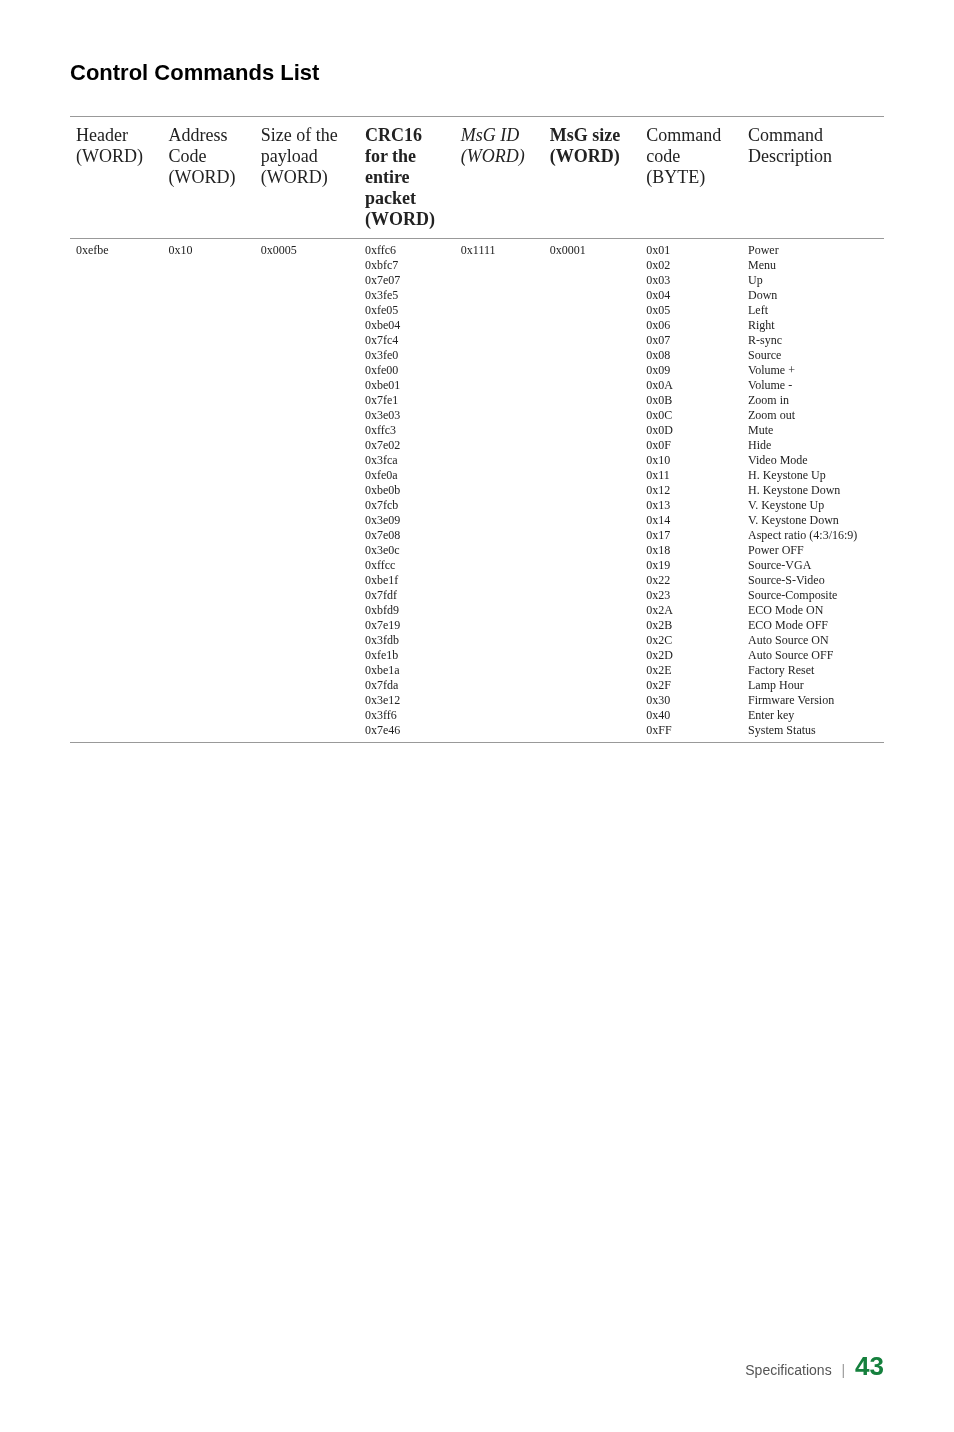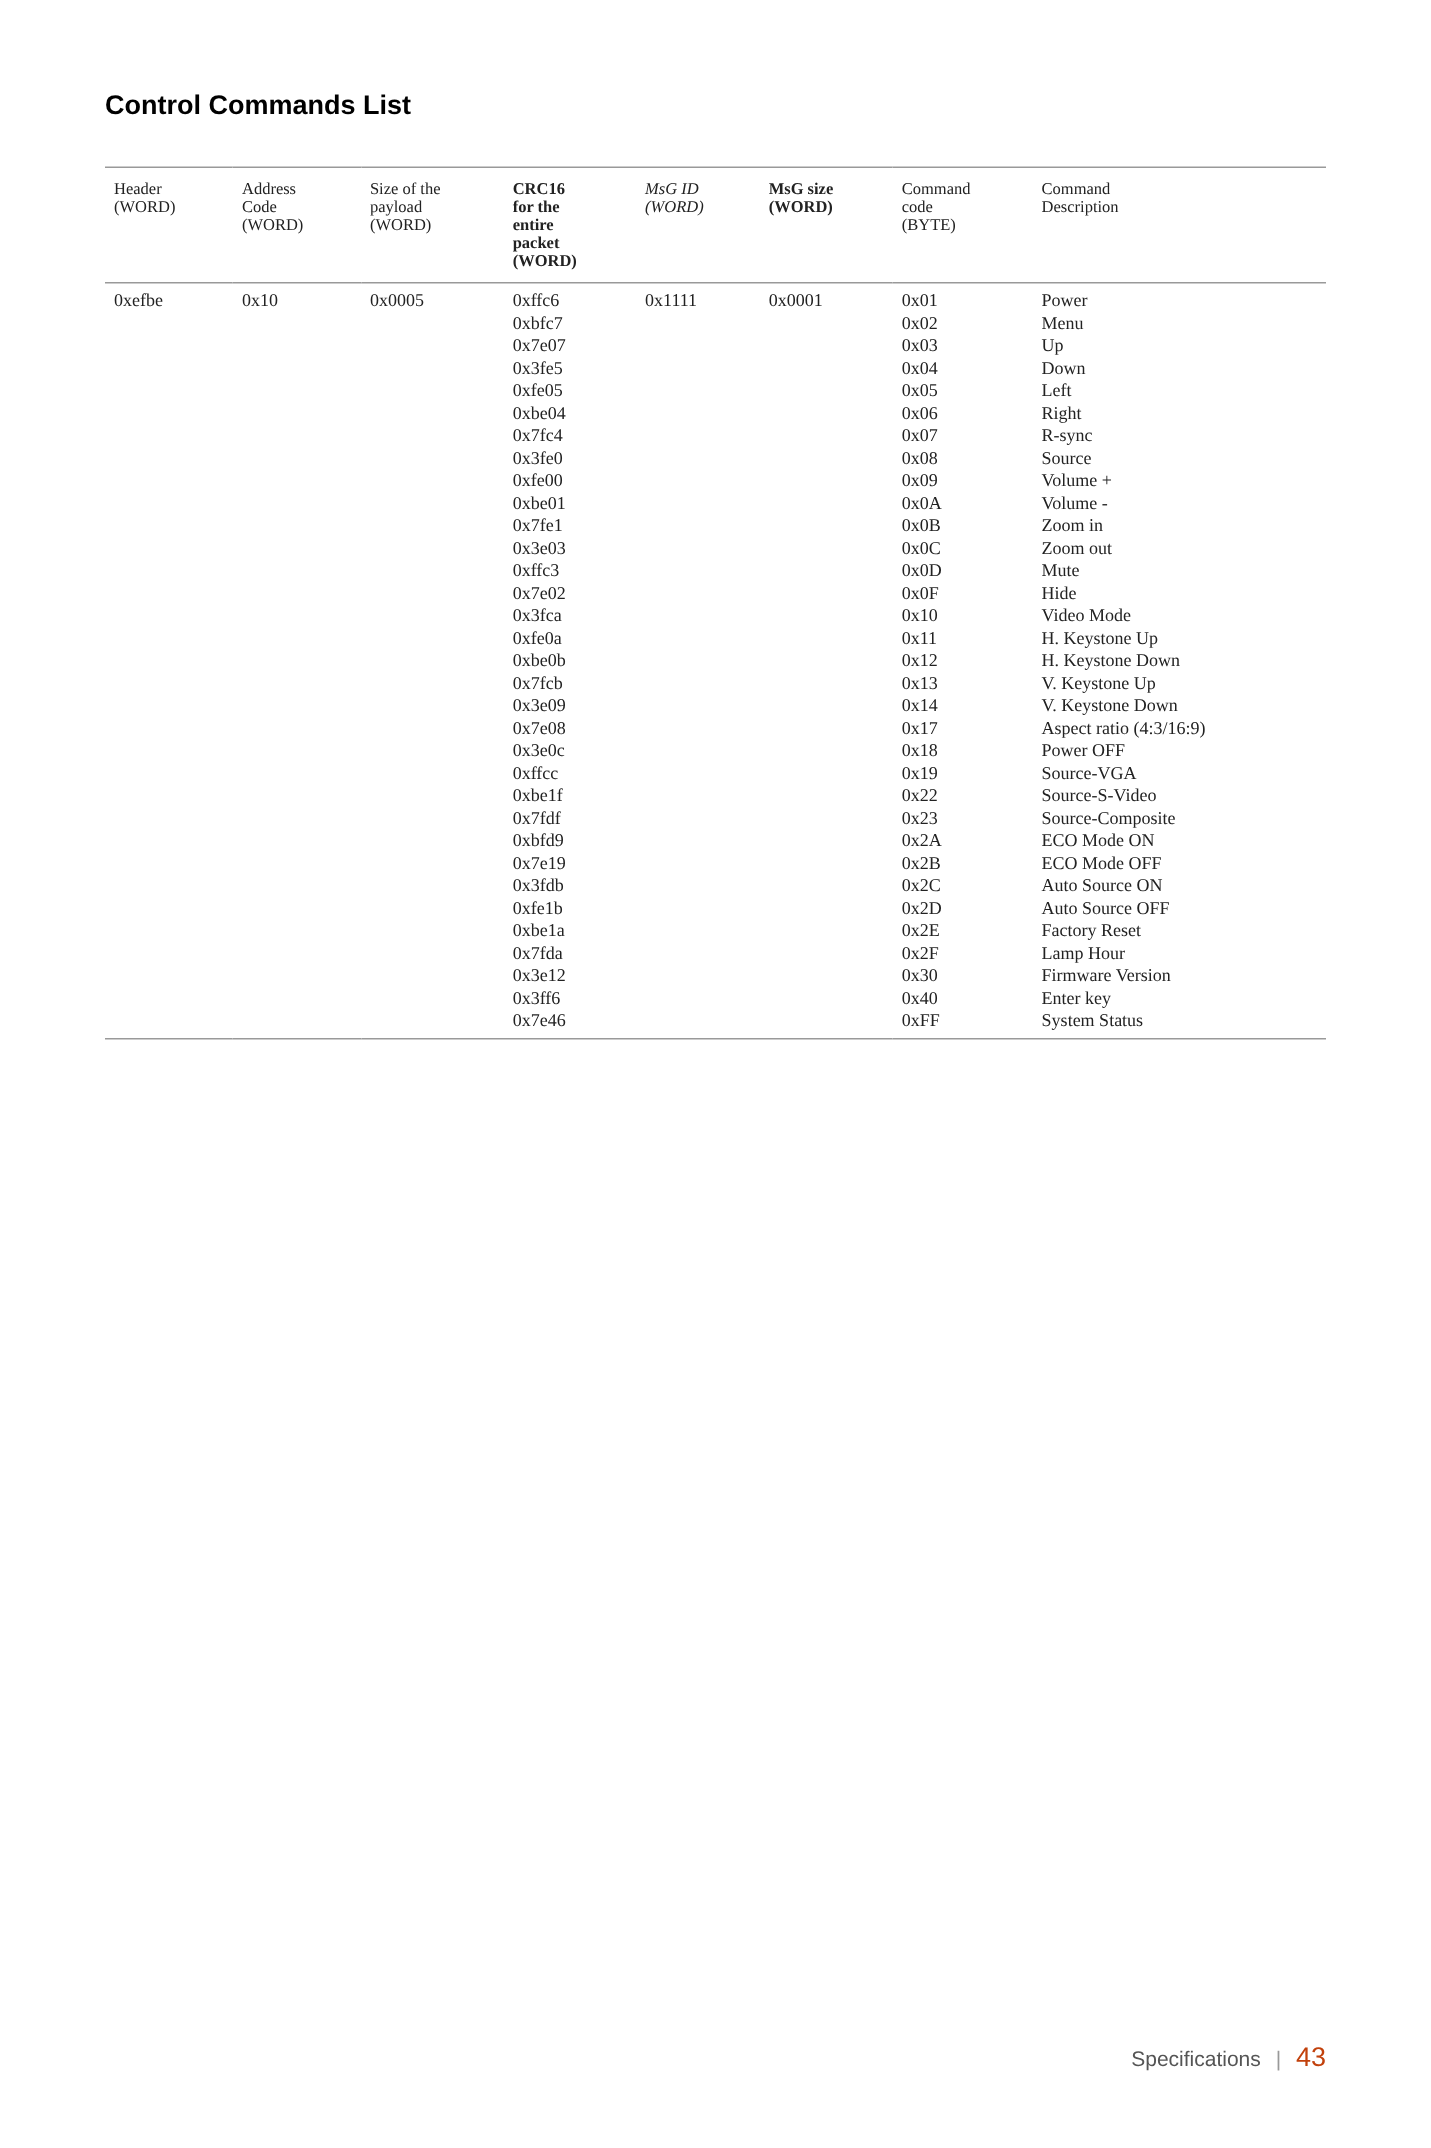--- a/index.html
+++ b/index.html
@@ -8,41 +8,41 @@
       font-family: Georgia, 'Times New Roman', serif;
       font-size: 13px;
       color: #222;
       width: 954px;
       min-height: 1432px;
       padding: 60px 70px;
     }
     .page-title {
       font-family: Arial, Helvetica, sans-serif;
       font-weight: bold;
-      font-size: 18px;
+      font-size: 22px;
       margin-bottom: 30px;
       color: #000;
     }
     table {
       width: 100%;
       border-collapse: collapse;
       margin-top: 10px;
       font-size: 12.5px;
     }
     thead tr {
       border-top: 1.5px solid #999;
       border-bottom: 1.5px solid #999;
     }
     thead th {
       text-align: left;
       padding: 8px 6px;
       font-weight: normal;
       vertical-align: top;
       font-family: Georgia, serif;
-      font-size: 11px;
+      font-size: 18px;
     }
     tbody tr:last-child td {
       border-bottom: 1.5px solid #999;
     }
     tbody td {
       padding: 4px 6px;
       vertical-align: top;
       font-family: Georgia, serif;
       font-size: 12px;
     }
@@ -51,23 +51,23 @@
     .col-cmd-desc { white-space: pre-line; }
     .footer {
       position: fixed;
       bottom: 50px;
       right: 70px;
       font-family: Arial, Helvetica, sans-serif;
       font-size: 14px;
       color: #555;
     }
     .footer-page {
-      font-size: 18px;
-      font-weight: normal;
-      color: #c2410c;
+      font-size: 26px;
+      font-weight: bold;
+      color: #15803d;
     }
     .footer-separator {
       margin: 0 6px;
       color: #999;
     }
   </style>
 </head>
 <body>
 
 <div class="page-title">Control Commands List</div>

